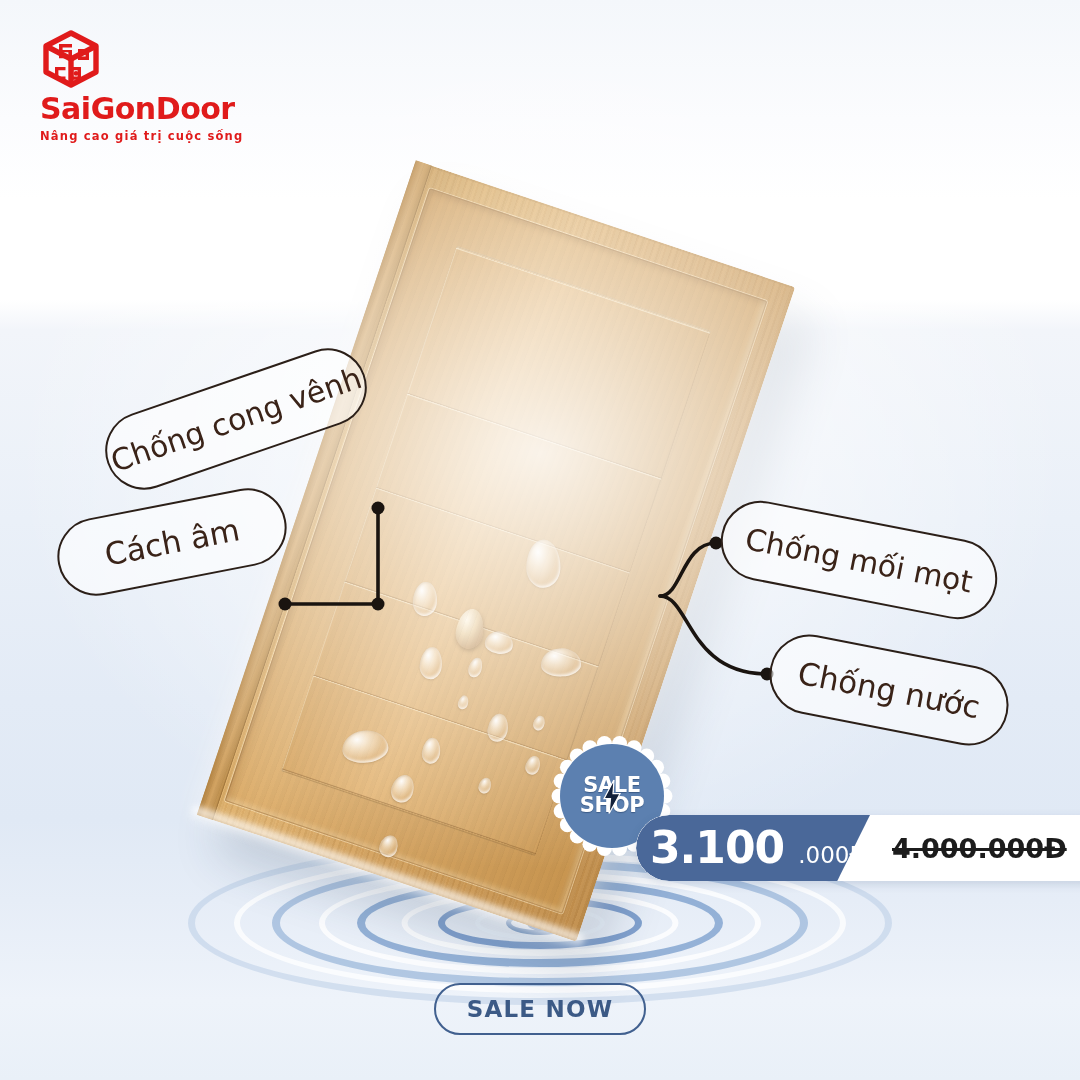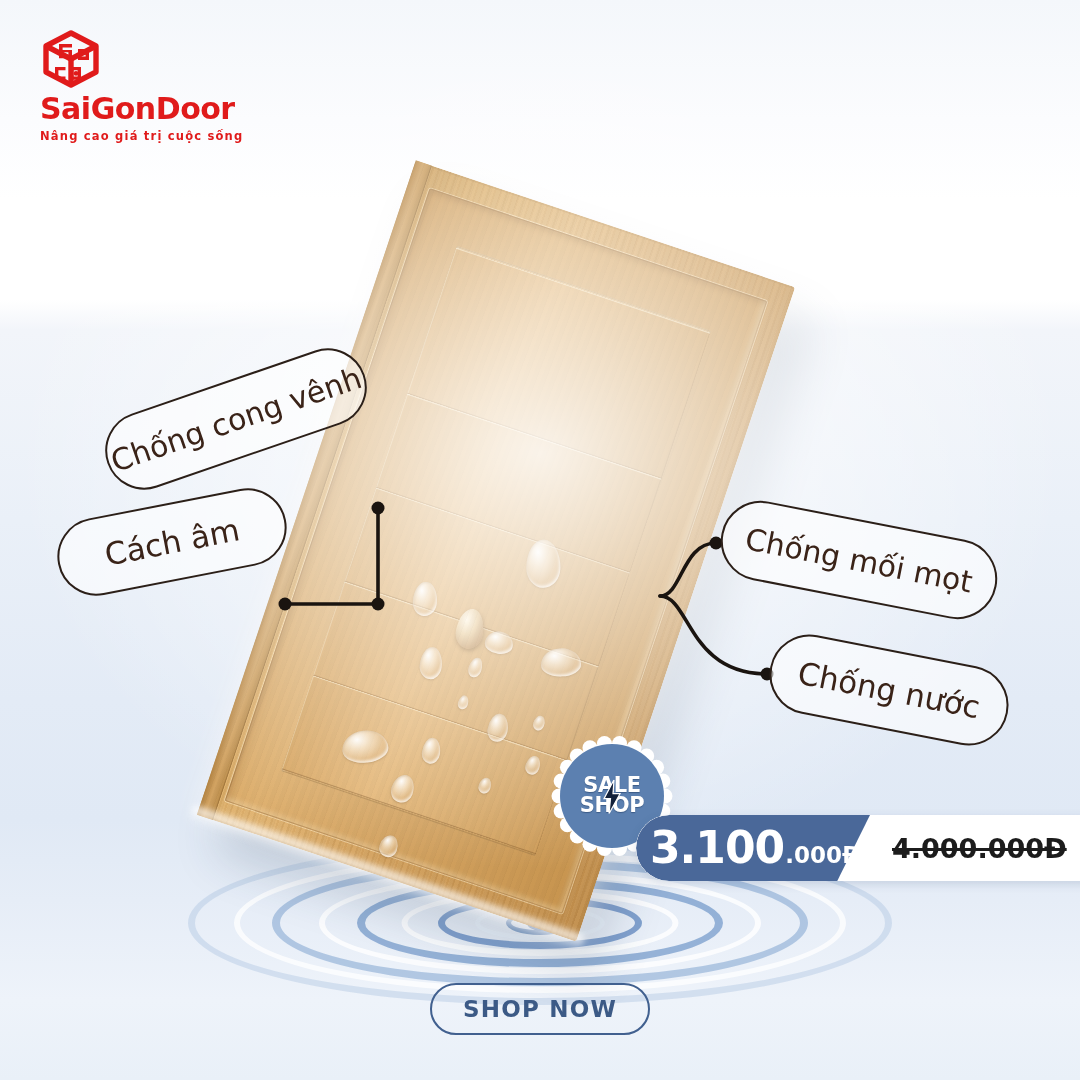--- a/index.html
+++ b/index.html
@@ -208,21 +208,21 @@
     background:#4a6899;
     clip-path:polygon(0 0, 100% 0, 86% 100%, 0 100%);
     border-radius:33px 0 0 33px;
   }
   #price .newp{
     position:absolute;left:14px;top:0;height:100%;
     display:flex;align-items:baseline;
     font-family:"DejaVu Sans", sans-serif;color:#ffffff;
   }
   #price .newp .big{font-size:44px;font-weight:bold;line-height:66px;letter-spacing:-1px;text-align:center;}
-  #price .newp .small{font-size:23px;font-weight:bold;line-height:66px;margin-left:1px;}
+  #price .newp .small{font-size:23px;font-weight:normal;line-height:66px;margin-left:14px;}
   #price .oldp{
     position:absolute;left:256px;top:0;height:100%;
     display:flex;align-items:center;
     font-family:"DejaVu Sans", sans-serif;
     font-size:27px;font-weight:bold;color:#1c1c1c;
     text-decoration:line-through;text-decoration-thickness:2.5px;
   }
   #price .ring{
     position:absolute;left:-4px;top:-4px;width:478px;height:74px;
     border-radius:37px 0 0 37px;border:4px solid #ffffff;border-right:none;
@@ -393,16 +393,16 @@
     <div class="blue"></div>
     <div class="newp">
       <span class="big">3.100</span>
       <span class="small">.000Đ</span>
     </div>
     <div class="oldp">4.000.000Đ</div>
     <div class="ring"></div>
   </div>
 
   <div id="footer">
-    <div id="shopnow">SHOP NOW</div>
+    <div id="shopnow">SALE NOW</div>
   </div>
 
 </div>
 
 </body></html>

